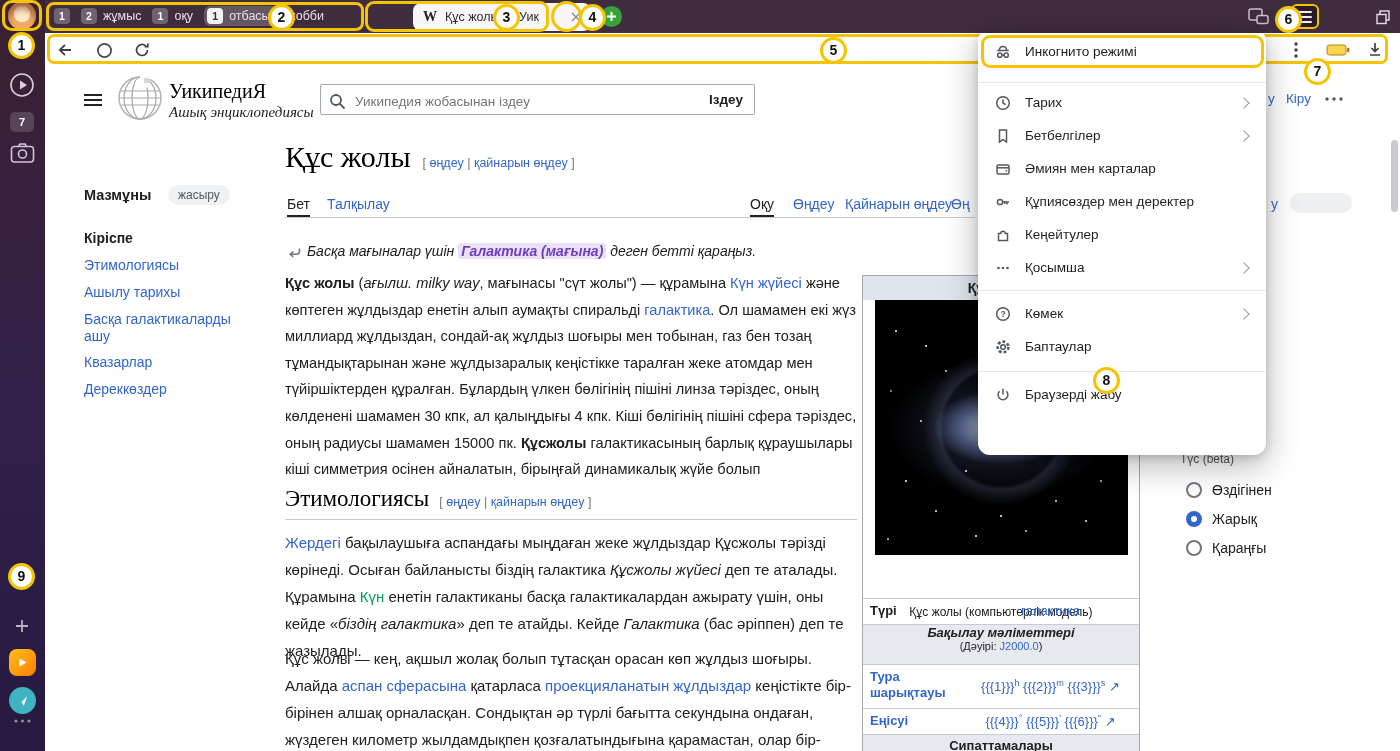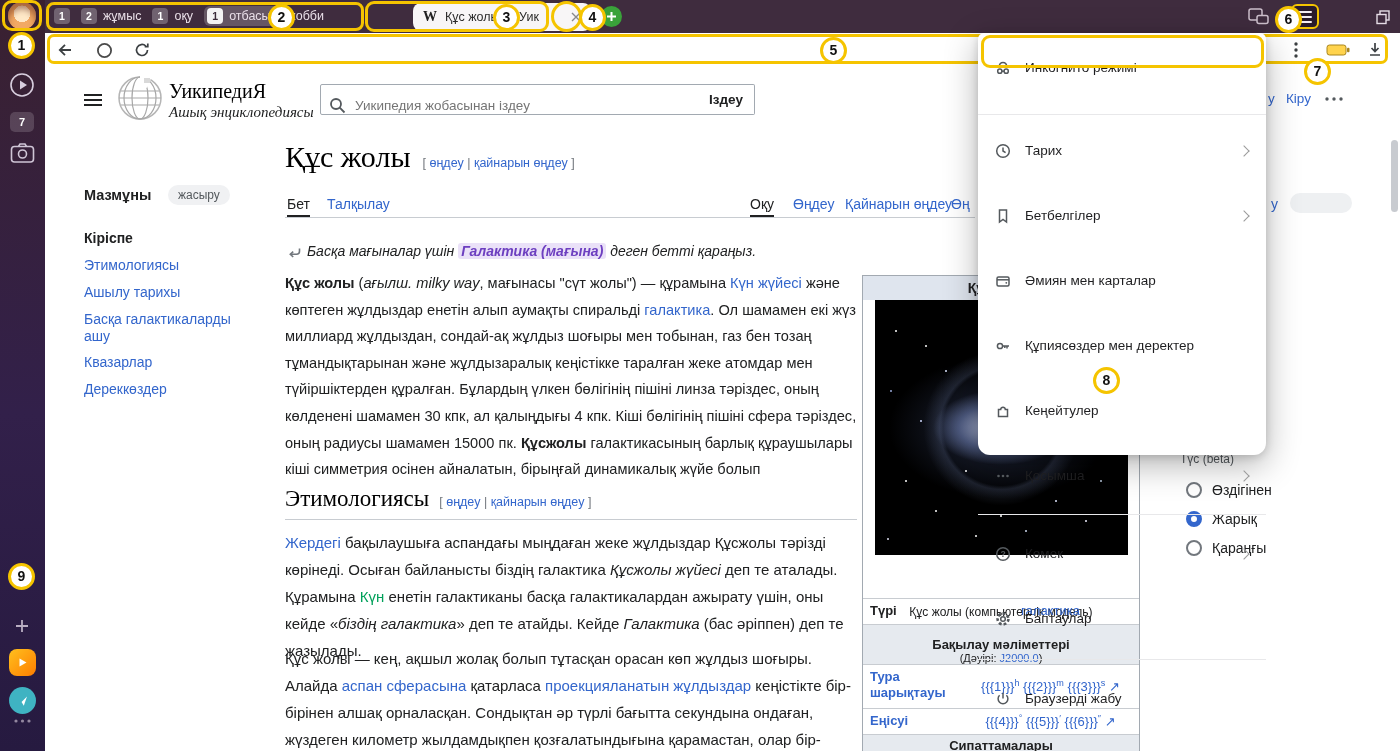--- a/index.html
+++ b/index.html
@@ -46,32 +46,32 @@
            border-bottom:1px solid #e4e4e4;}
   .urlpill{position:absolute;left:162px;top:39px;width:156px;height:22px;border-radius:11px;
            background:#ececee;display:flex;align-items:center;gap:6px;padding:0 10px;box-sizing:border-box;}
   .urlpill span{font-size:12.5px;color:#202124;}
   .pagetitle{position:absolute;left:45px;right:0;top:41px;text-align:center;font-size:13px;color:#202124;}
 
   
   .menu{position:absolute;left:978px;top:33px;width:288px;height:422px;background:#fff;
         border-radius:6px 6px 12px 12px;box-shadow:0 10px 34px rgba(0,0,0,.30),0 2px 8px rgba(0,0,0,.15);
         z-index:50;padding-top:2px;box-sizing:border-box;}
-  .mrow{height:33px;display:flex;align-items:center;padding:16px 16px;gap:13px;font-size:13.5px;color:#1e1e20;}
+  .mrow{height:33px;display:flex;align-items:center;padding:0 16px;gap:13px;font-size:13.5px;color:#1e1e20;}
   .mrow .mi{width:18px;height:18px;flex:none;}
   .mrow .lbl{flex:1;}
   .chev{width:7px;height:7px;border-right:1.7px solid #9a9a9a;border-top:1.7px solid #9a9a9a;
         transform:rotate(45deg);flex:none;margin-right:2px;}
   .msep{height:1px;background:#e8e8ea;}
 
   
   .wlink{color:#3366cc;}
   .wm-burger i{display:block;width:18px;height:2px;background:#202122;margin-bottom:3px;}
   .searchbox{position:absolute;left:320px;top:84px;width:379px;height:31px;border:1px solid #a2a9b1;
-             border-radius:2px 0 0 2px;box-sizing:border-box;display:flex;align-items:flex-start;padding:12px 8px;gap:7px;background:#fff;}
+             border-radius:2px 0 0 2px;box-sizing:border-box;display:flex;align-items:flex-end;padding:4px 8px;gap:7px;background:#fff;}
   .searchbox input{border:none;outline:none;flex:1;font-size:13.5px;font-family:"Liberation Sans",sans-serif;color:#202122;background:transparent;}
   .izdeu{position:absolute;left:698px;top:84px;width:57px;height:31px;border:1px solid #a2a9b1;border-left:none;
          border-radius:0 2px 2px 0;background:#fff;font-weight:bold;font-size:13.5px;color:#202122;
          font-family:"Liberation Sans",sans-serif;box-sizing:border-box;}
   .pill{background:#f0f1f3;border-radius:10px;color:#54595d;font-size:12px;padding:3px 10px;}
   .toclink{font-size:14px;color:#3366cc;line-height:17px;}
   .h1t{font-family:"Liberation Serif",serif;font-size:30px;color:#000;}
   .h2t{font-family:"Liberation Serif",serif;font-size:23px;color:#000;}
   .editruns{font-size:12.5px;}
   .vtab{font-size:14px;}
@@ -355,21 +355,21 @@
     <div class="ib-img">
       <div class="gal-core"></div>
       <div class="stars"></div>
     </div>
     <div class="ib-cap">Құс жолы (компьютерлік модель)</div>
     <div class="ib-row" style="top:304px;height:26px;">
       <span class="ib-lab" style="color:#202122;">Түрі</span>
       <span class="ib-val" style="top:4px;">галактика</span>
     </div>
     <div class="ib-row ib-grey" style="top:330px;height:40px;">
-      <div style="font-weight:bold;padding-top:12px;">Бақылау мәліметтері</div>
+      <div style="font-weight:bold;padding-top:0;font-style:italic;">Бақылау мәліметтері</div>
       <div style="font-size:11px;"><span>(Дәуірі: </span><span class="r-a">J2000.0</span><span>)</span></div>
     </div>
     <div class="ib-row" style="top:370px;height:44px;">
       <span class="ib-lab wlink" style="width:95px;line-height:16px;">Тура шарықтауы</span>
       <span class="ib-val" style="top:13px;"><span>{{{1}}}</span><span class="r-sup">h</span><span> {{{2}}}</span><span class="r-sup">m</span><span> {{{3}}}</span><span class="r-sup">s</span><span> ↗</span></span>
     </div>
     <div class="ib-row" style="top:414px;height:26px;">
       <span class="ib-lab wlink">Еңісуі</span>
       <span class="ib-val" style="top:4px;"><span>{{{4}}}</span><span class="r-sup">°</span><span> {{{5}}}</span><span class="r-sup">′</span><span> {{{6}}}</span><span class="r-sup">″</span><span> ↗</span></span>
     </div>

